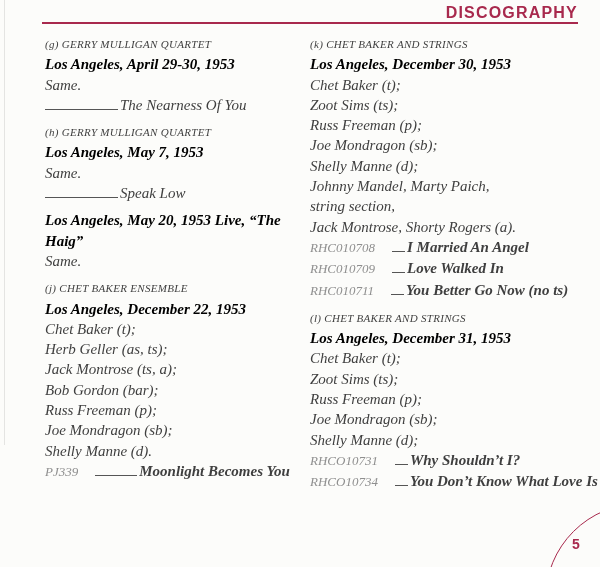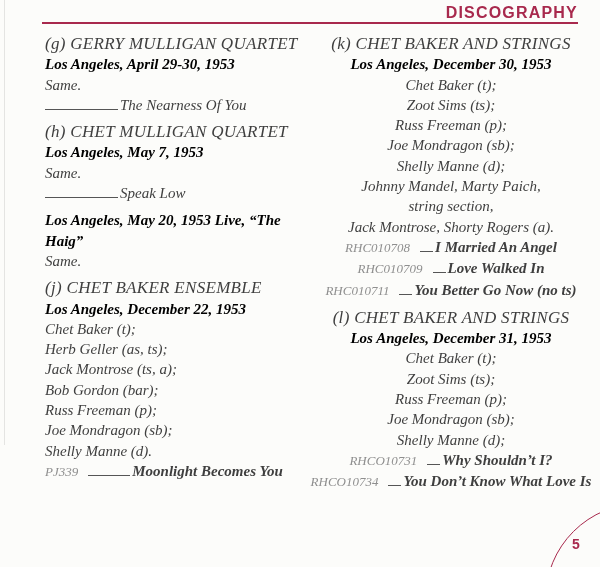--- a/index.html
+++ b/index.html
@@ -11,27 +11,27 @@
   }
   .scan-edge { position:absolute; left:4px; top:0; width:1px; height:445px; background:#e4e4e2; }
   .header-title {
     position:absolute; top:4px; right:22px;
     font-family:"Liberation Sans","DejaVu Sans",sans-serif;
     font-weight:bold; font-size:16px; letter-spacing:1.2px; color:var(--accent);
   }
   .header-rule { position:absolute; top:22px; left:42px; right:22px; height:2px; background:var(--accent); }
   .col { position:absolute; top:34px; color:var(--ink); font-style:italic; font-size:15px; line-height:20.3px; }
   .col-left  { left:45px;  width:262px; }
-  .col-right { left:310px; width:282px;text-align:center; }
+  .col-right { left:310px; width:282px; }
   .discography-section + .discography-section { margin-top:7px; }
-  .section-heading { font-size:17px; letter-spacing:0.3px; }
+  .section-heading { font-size:11px; letter-spacing:0.3px; }
   .session-date { font-weight:bold; color:#000000; }
   .personnel-line { }
   .track-line { white-space:nowrap; }
-  .catalog-number { color:var(--cat); font-size:13px; margin-right:10px; }
+  .catalog-number { color:var(--cat); font-size:13px; margin-right:17px; }
   .rule { display:inline-block; height:4px; border-bottom:1.3px solid #555; margin-right:2px; vertical-align:baseline; }
   .rule-long  { width:73px; }
   .rule-med   { width:42px; }
   .rule-short { width:13px; }
   .track-title { }
   .title-bold { font-weight:bold; }
   .page-circle {
     position:absolute; left:545px; top:503px; width:190px; height:190px;
     border:1.5px solid var(--accent); border-radius:50%;
   }
@@ -51,21 +51,21 @@
   <div class="header-rule"></div>
 
   <div class="col col-left">
       <div class="discography-section">
         <div class="section-heading">(g) GERRY MULLIGAN QUARTET</div>
         <div class="session-date">Los Angeles, April 29-30, 1953</div>
         <div class="personnel-line">Same.</div>
         <div class="track-line"><span class="rule rule-long"></span><span class="track-title">The Nearness Of You</span></div>
       </div>
       <div class="discography-section">
-        <div class="section-heading">(h) CHET MULLIGAN QUARTET</div>
+        <div class="section-heading">(h) GERRY MULLIGAN QUARTET</div>
         <div class="session-date">Los Angeles, May 7, 1953</div>
         <div class="personnel-line">Same.</div>
         <div class="track-line"><span class="rule rule-long"></span><span class="track-title">Speak Low</span></div>
       </div>
       <div class="discography-section">
         <div class="session-date">Los Angeles, May 20, 1953 Live, “The Haig”</div>
         <div class="personnel-line">Same.</div>
       </div>
       <div class="discography-section">
         <div class="section-heading">(j) CHET BAKER ENSEMBLE</div>

